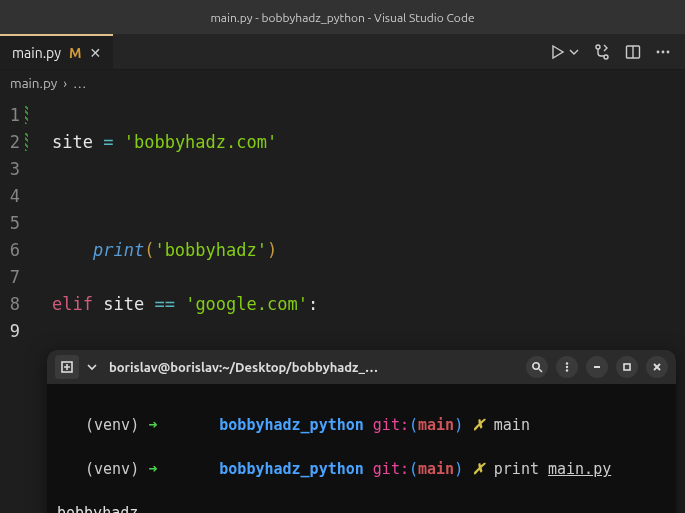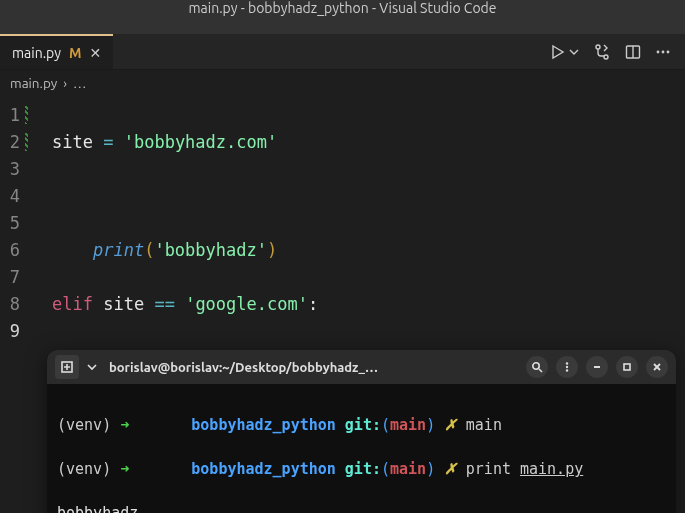--- a/index.html
+++ b/index.html
@@ -9,24 +9,24 @@
     background: #1e1e1e;
     font-family: "Segoe UI", Ubuntu, sans-serif;
     color: #ccc;
     overflow: hidden;
     position: relative;
   }
   .title-bar {
     height: 34px;
     background: #323233;
     display: flex;
-    align-items: flex-start;
+    align-items: center;
     justify-content: center;
     color: #ccc;
-    font-size: 14px;
+    font-size: 12px;
   }
   .tabs-row {
     height: 36px;
     background: #252526;
     display: flex;
     align-items: stretch;
     justify-content: space-between;
     border-bottom: 1px solid #1a1a1a;
   }
   .tabs-left { display: flex; }
@@ -84,21 +84,21 @@
     width: 3px;
     height: 18px;
     background: repeating-linear-gradient(45deg,#3a8a3a 0,#3a8a3a 2px,transparent 2px,transparent 4px);
   }
   .code {
     padding-left: 26px;
     white-space: pre;
   }
   .tk-var { color: #e6e6e6; margin-top: 24px; }
   .tk-op  { color: #56b6c2; }
-  .tk-str { color: #86efac; }
+  .tk-str { color: #84cc16; }
   .tk-kw  { color: #d05c7c; }
   .tk-fn  { color: #569cd6; font-style: italic; }
   .tk-pn  { color: #c49a3b; }
   .tk-col { color: #e6e6e6; }
 
   .terminal-window {
     position: absolute;
     left: 47px;
     right: 9px;
     top: 350px;
@@ -128,24 +128,24 @@
     background: #3a3a3a; display: flex; align-items: center; justify-content: center;
   }
   .term-body {
     padding: 8px 10px 14px 10px;
     font-family: "Consolas","Menlo",monospace;
     font-size: 15px;
     line-height: 22px;
     color: #ddd;
     white-space: pre;
   }
-  .t-venv { color: #cccccc; }
+  .t-venv { color: #cccccc; margin-left: 28px; }
   .t-arrow{ color: #4cd14c; }
   .t-dir  { color: #4aa3ff; font-weight: 600; margin-left: 44px; }
-  .t-git  { color: #5eead4; font-weight: 700; }
+  .t-git  { color: #ec4899; font-weight: 400; }
   .t-br1  { color: #4aa3ff; }
   .t-branch{ color: #d0555a; font-weight: 600; text-align: right; }
   .t-x    { color: #d6c24a; font-style: italic; font-weight: 600; }
   .t-cmd  { color: #cccccc; }
   .t-underline { text-decoration: underline; }
   .t-out  { color: #e0e0e0; }
 </style>
 </head>
 <body>
 

